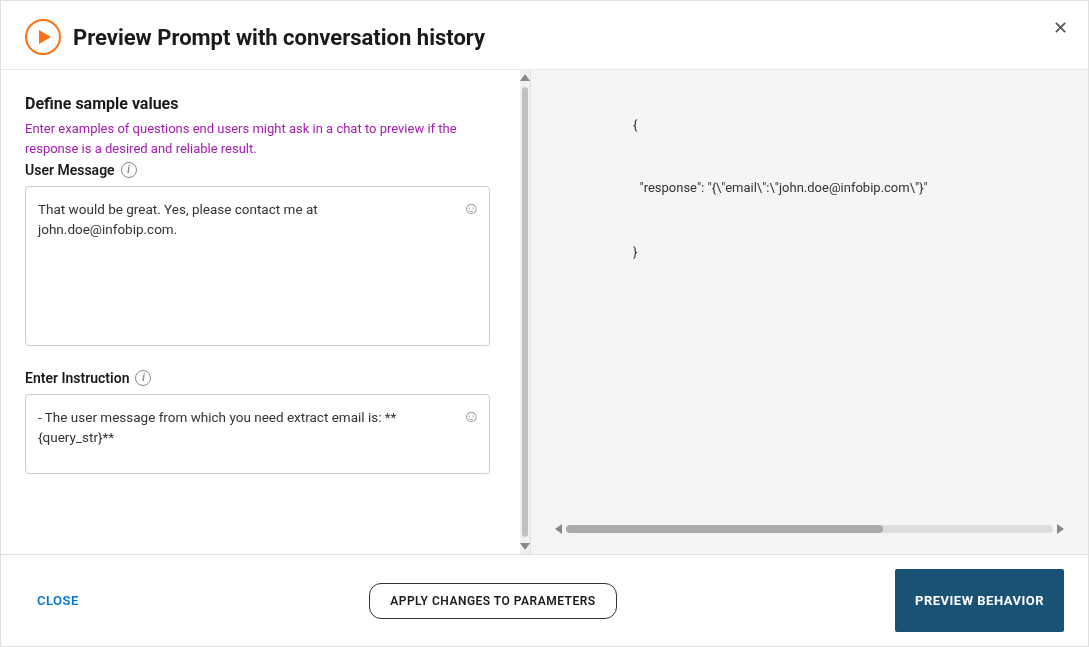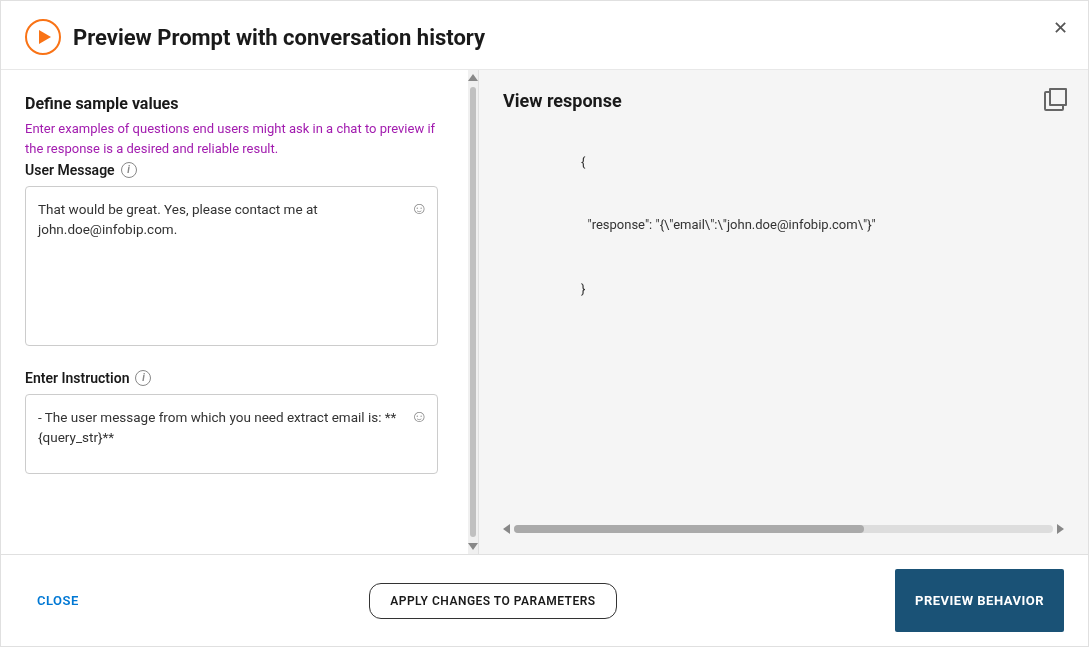--- a/index.html
+++ b/index.html
@@ -75,21 +75,21 @@
     }
 
     .modal-body {
       display: flex;
       flex: 1;
       overflow: hidden;
     }
 
     
     .left-panel {
-      width: 478px;
+      width: 530px;
       padding: 24px 24px 0 24px;
       display: flex;
       flex-direction: column;
       border-right: 1px solid #e0e0e0;
       position: relative;
       overflow: hidden;
     }
 
     .section-title {
       font-size: 16px;
@@ -407,26 +407,20 @@
       </div>
 
       <div class="scrollbar-area">
         <div class="scroll-arrow scroll-arrow-up"></div>
         <div class="scroll-thumb"></div>
         <div class="scroll-arrow scroll-arrow-down"></div>
       </div>
     </div>
 
     <div class="right-panel">
-      <div class="view-response-header">
-        <h2 class="view-response-title">View response</h2>
-        <div class="expand-icon">
-          <div class="expand-square"></div>
-        </div>
-      </div>
 
       <div class="response-code-area">
         <div class="code-content">
           <span>{</span>
           <br>
           <span>  "response": "{\"email\":\"john.doe@infobip.com\"}"</span>
           <br>
           <span>}</span>
         </div>
 

